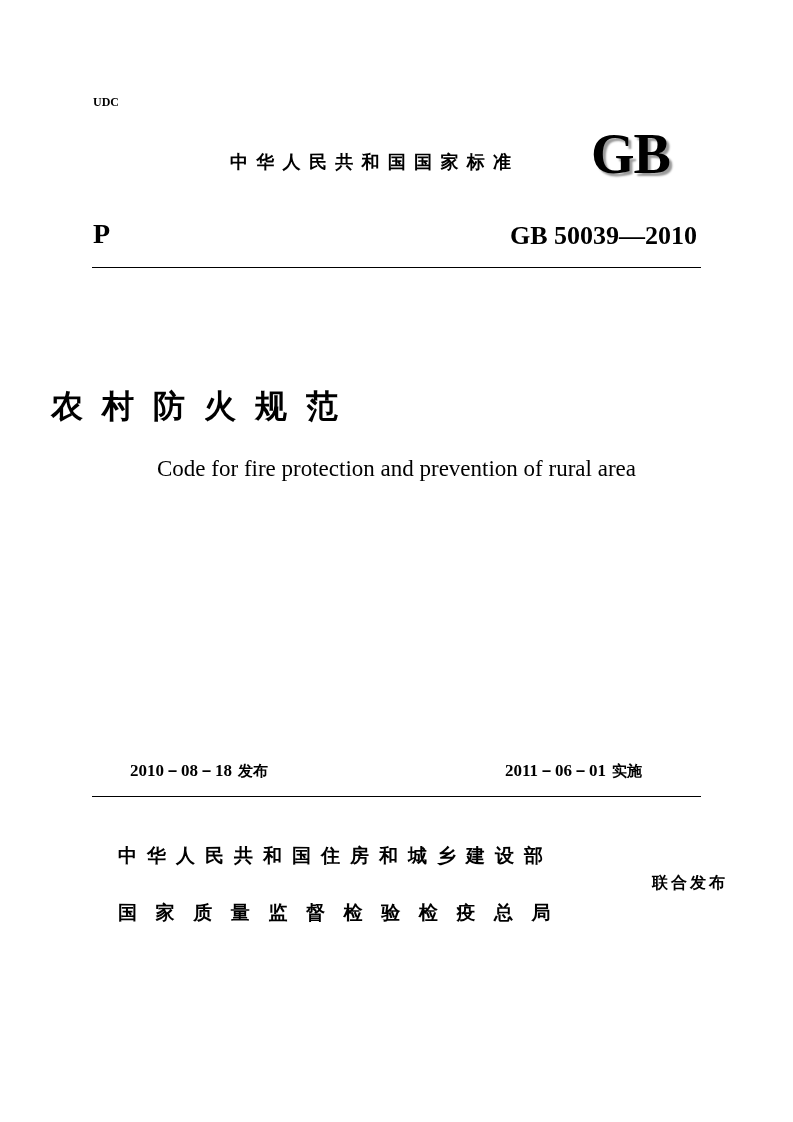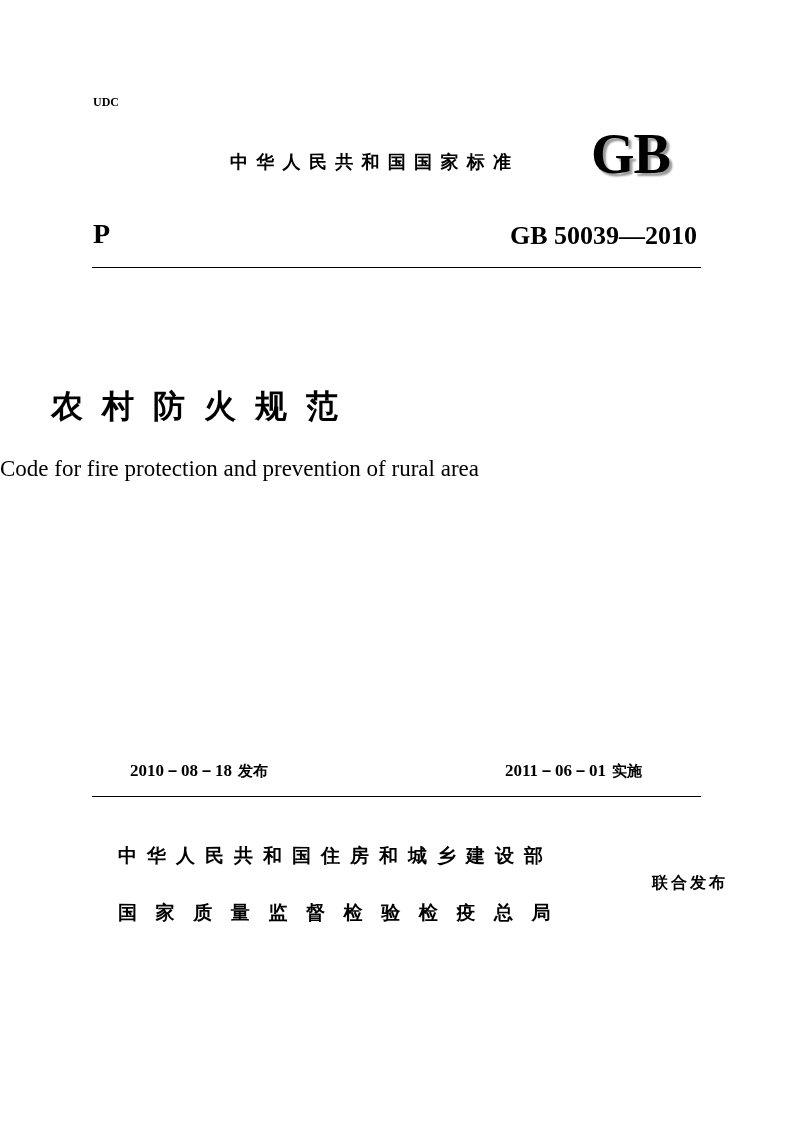--- a/index.html
+++ b/index.html
@@ -72,21 +72,21 @@
       font-family: "DejaVu Sans", sans-serif;
       font-weight: bold;
       font-size: 32px;
       line-height: 42px;
       letter-spacing: 19px;
       text-indent: 19px;
       margin-left: 32px;
     }
     .title-en {
       left: 0; width: 793px; top: 454px;
-      text-align: left;
+      text-align: center;
       font-family: "Liberation Serif", serif;
       font-size: 23px;
       line-height: 30px;
     }
     .date {
       top: 760px;
       font-family: "Liberation Serif", serif;
       font-weight: bold;
       font-size: 17px;
       line-height: 22px;

